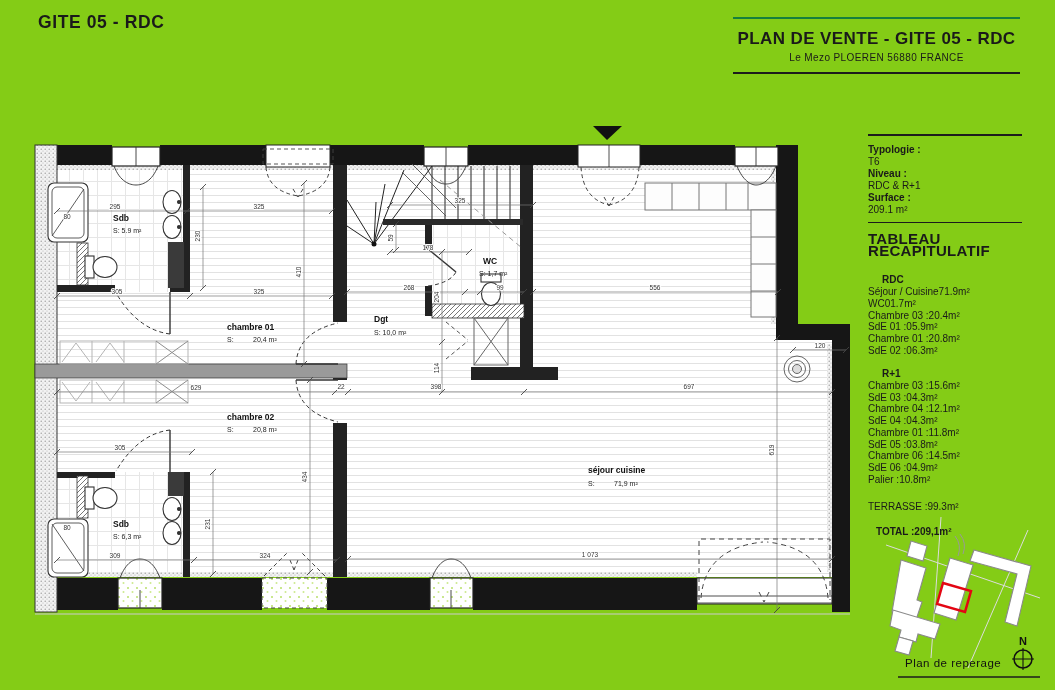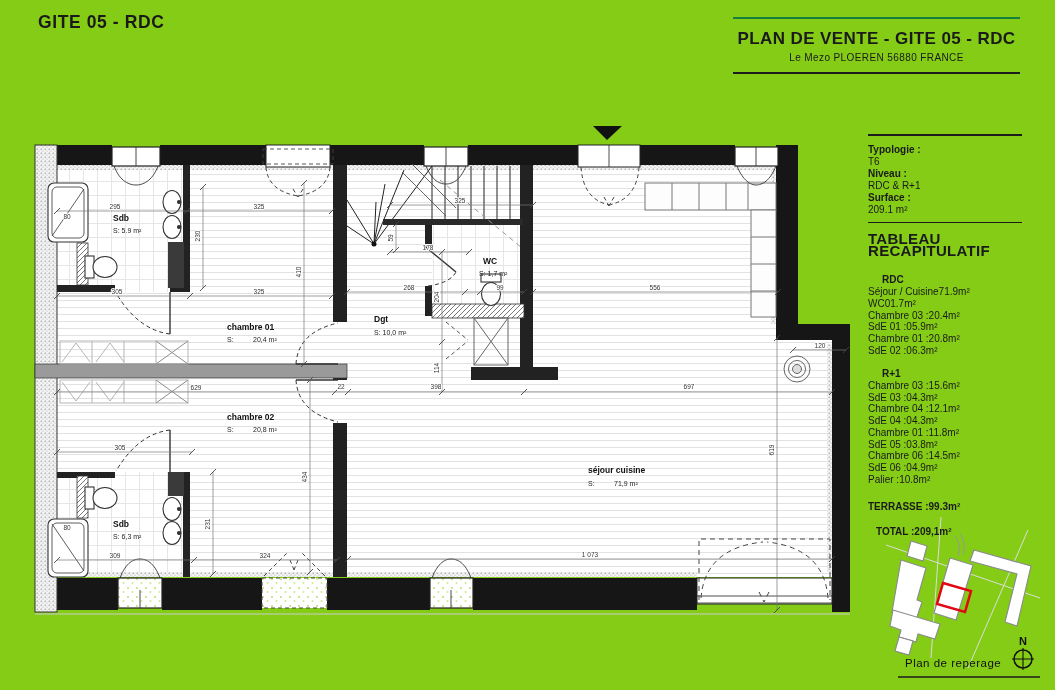--- a/index.html
+++ b/index.html
@@ -13,21 +13,21 @@
   .hdr-sub{font-size:10px;letter-spacing:.4px;margin-top:3px;}
   .panel{position:absolute;left:868px;top:134px;width:154px;font-size:10px;line-height:11.7px;}
   .panel-top{border-top:2px solid #1c1c1c;padding-top:8px;}
   .trow{display:flex;line-height:12px;flex-direction:column;}
   .trow b{margin-right:4px;}
   .pdivider{border-top:1.5px solid #1c1c1c;margin-top:6px;}
   .tabtitle{font-weight:bold;font-size:15px;letter-spacing:.3px;margin-top:10px;}
   .sec-title{font-weight:bold;margin-top:18px;padding-left:14px;}
   .sec-title.r1{margin-top:12px;}
   .row{display:flex;}
-  .row.gap-top{margin-top:16px;font-weight:bold;}
+  .row.gap-top{margin-top:16px;}
   .row.total{font-weight:bold;margin-top:13px;margin-left:8px;}
   svg text{font-family:"Liberation Sans",sans-serif;}
   .dim{font-size:6.5px;fill:#333;text-anchor:middle;paint-order:stroke;stroke:#fff;stroke-width:2px;}
   .rname{font-size:8.5px;font-weight:bold;fill:#111;}
   .rarea{font-size:7px;fill:#222;}
   .rep-label{font-size:11.5px;letter-spacing:.5px;fill:#111;}
   .north-label{font-size:11px;font-weight:bold;fill:#111;text-anchor:middle;}
 </style>
 </head>
 <body>

